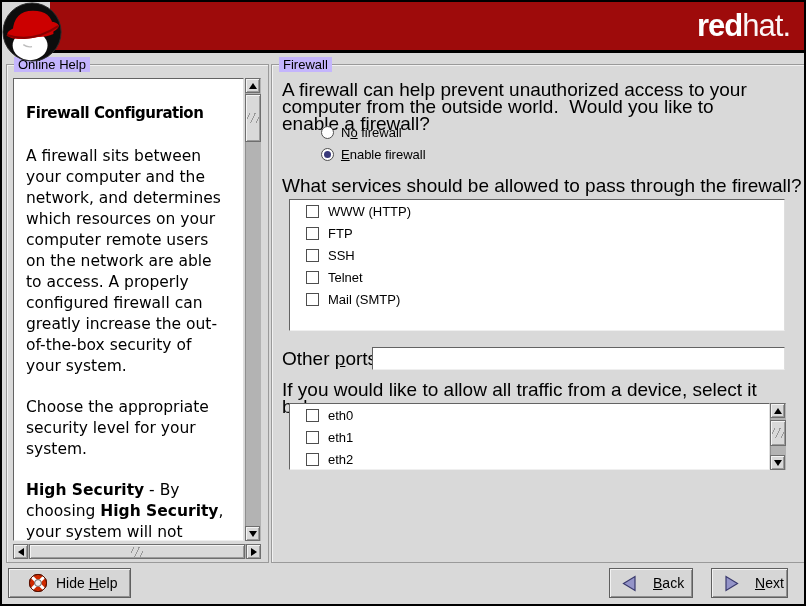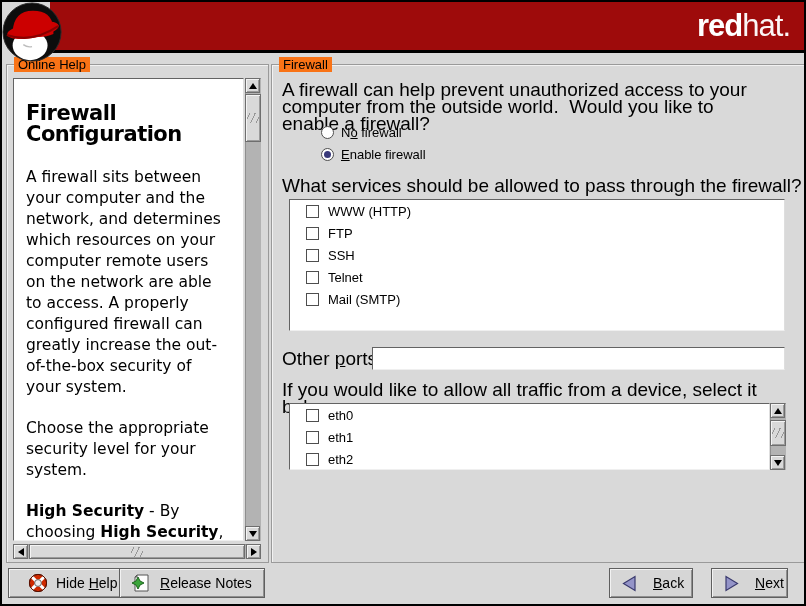--- a/index.html
+++ b/index.html
@@ -9,28 +9,28 @@
     font-family:"Liberation Sans","DejaVu Sans",sans-serif;color:#000;
   }
   
   .header{position:absolute;left:0;top:0;right:0;height:48px;background:#9e0b0b;border-bottom:3px solid #000;margin-left:48px;}
   .brand{position:absolute;right:14px;top:6px;font-size:31px;color:#fff;letter-spacing:-1px;}
   .brand .b{font-weight:bold;}
   .brand .l{font-weight:normal;opacity:.96;}
   .shadowman{position:absolute;left:0;top:0;width:62px;height:62px;z-index:9;}
   
   .frame{position:absolute;border:1px solid #9a9a9a;box-shadow:inset 1px 1px 0 #f2f2f2;}
-  .frame-label{position:absolute;top:-8px;left:7px;background:#f97316;padding:0 4px;font-size:13px;line-height:15px;}
+  .frame-label{position:absolute;top:-8px;left:7px;background:#c4b5fd;padding:0 4px;font-size:13px;line-height:15px;}
   
   .sunken{background:#fff;border:1px solid #636363;border-bottom-color:#efefef;border-right-color:#dedede;box-sizing:border-box;}
   
   .help-frame{left:4px;top:62px;width:261px;height:497px;}
   .help-viewport{position:absolute;left:6px;top:13px;width:231px;height:463px;overflow:hidden;}
   .help-content{padding:10px 12px;font-family:"DejaVu Sans",sans-serif;font-size:15.5px;line-height:21px;}
-  .help-title{font-size:21px;font-weight:bold;margin:14px 0 22px 0;letter-spacing:-.5px;}
+  .help-title{font-size:15px;font-weight:bold;margin:14px 0 22px 0;letter-spacing:-.5px;}
   .help-p{margin:0 0 20px 0;}
   .help-p b{font-weight:bold;}
   
   .vscroll{position:absolute;width:16px;background:#b3b3b3;box-shadow:inset 1px 1px 0 #8f8f8f;}
   .hscroll{position:absolute;height:15px;background:#b3b3b3;box-shadow:inset 1px 1px 0 #8f8f8f;}
   .sbtn{position:absolute;width:15px;height:15px;background:#d9d9d9;border:1px solid #6e6e6e;
         box-shadow:inset 1px 1px 0 #f4f4f4, inset -1px -1px 0 #9b9b9b;box-sizing:border-box;
         display:flex;align-items:center;justify-content:center;}
   .thumb{position:absolute;background:#d9d9d9;border:1px solid #6e6e6e;
         box-shadow:inset 1px 1px 0 #f4f4f4, inset -1px -1px 0 #9b9b9b;box-sizing:border-box;}
@@ -204,30 +204,20 @@
         <circle cx="10" cy="10" r="8.6" fill="#cf2a00" stroke="#5a1000" stroke-width="1"></circle>
         <line x1="3.6" y1="3.6" x2="16.4" y2="16.4" stroke="#fff" stroke-width="3"></line>
         <line x1="16.4" y1="3.6" x2="3.6" y2="16.4" stroke="#fff" stroke-width="3"></line>
         <circle cx="10" cy="10" r="8.6" fill="none" stroke="#5a1000" stroke-width="1"></circle>
         <circle cx="10" cy="10" r="3.4" fill="#ededed" stroke="#6a6a6a" stroke-width="1"></circle>
       </svg>
     </span>
     <span><span>Hide </span><span class="mn">H</span><span>elp</span></span>
   </div>
 
-  <div class="btn" style="left:117px;">
-    <span class="ico">
-      <svg width="20" height="20" viewBox="0 0 20 20">
-        <path d="M5 2 h11 v16 h-13 v-14 z" fill="#fdfdfd" stroke="#555" stroke-width="1"></path>
-        <path d="M5 2 v2 h-2 z" fill="#bbb" stroke="#555" stroke-width="1"></path>
-        <polygon points="6,4 8,8 12,10 8,12 6,16 4,12 0,10 4,8" fill="#3aa53a" stroke="#1c641c" stroke-width="1"></polygon>
-      </svg>
-    </span>
-    <span><span></span><span class="mn">R</span><span>elease Notes</span></span>
-  </div>
 
   <div class="btn btn-back" style="left:607px;width:84px;">
     <span class="ico">
       <svg width="15" height="17" viewBox="0 0 15 17">
           <polygon points="13,1.5 13,15.5 1.5,8.5" fill="#9494c8" stroke="#3a3a6e" stroke-width="1.2"></polygon>
         </svg>
     </span>
     <span><span></span><span class="mn">B</span><span>ack</span></span>
   </div>
 

